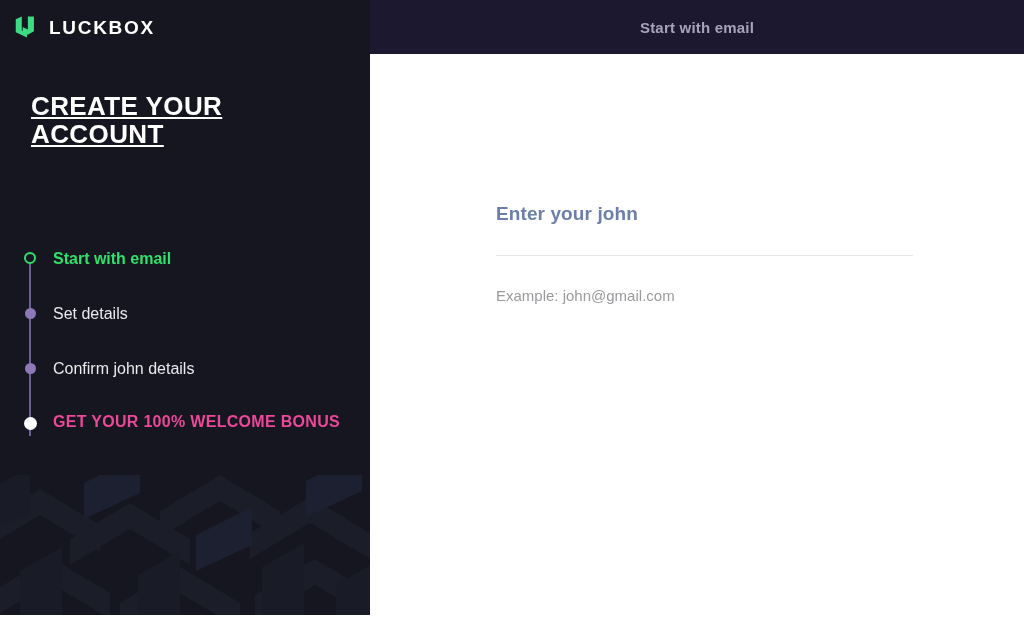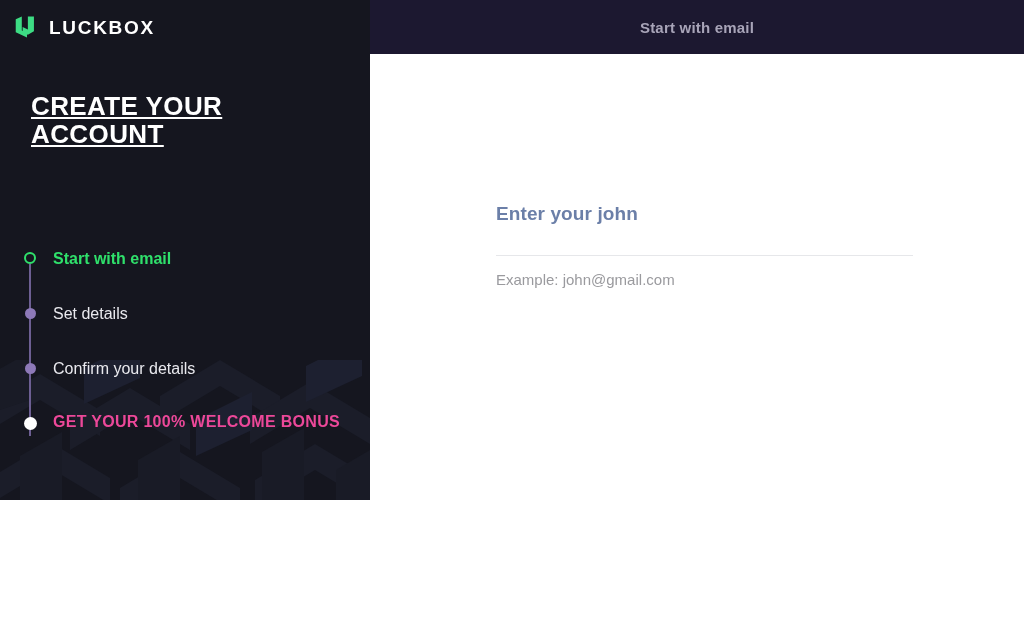--- a/index.html
+++ b/index.html
@@ -20,21 +20,21 @@
     position: relative;
     width: 1024px;
     height: 627px;
     display: flex;
   }
 
   
   .sidebar {
     position: relative;
     width: 370px;
-    height: 500px;
+    height: 615px;
     background: #15161f;
     flex: 0 0 370px;
     overflow: hidden;
   }
 
   
   .sidebar-pattern {
     position: absolute;
     left: 0;
     bottom: 0;
@@ -211,21 +211,21 @@
     background: transparent;
     font-family: "Liberation Sans", sans-serif;
     font-size: 16px;
     color: #3b3b42;
     padding: 0 0 8px 0;
     height: 14px;
     box-sizing: content-box;
   }
   .field-hint {
     display: block;
-    margin-top: 15px;
+    margin-top: 31px;
     color: #9a9a9e;
     font-size: 15px;
     line-height: 1.2;
   }
 </style>
 </head>
 <body>
 
 <div class="app">
 
@@ -279,21 +279,21 @@
         <span class="step-marker">
           <span class="dot-filled"></span>
         </span>
         <span class="step-label">Set details</span>
       </div>
 
       <div class="step">
         <span class="step-marker">
           <span class="dot-filled"></span>
         </span>
-        <span class="step-label">Confirm your details</span>
+        <span class="step-label">Confirm john details</span>
       </div>
 
       <div class="step">
         <span class="step-marker">
           <span class="dot-final"></span>
         </span>
         <span class="step-label bonus">GET YOUR 100% WELCOME BONUS</span>
       </div>
     </div>
   </aside>

